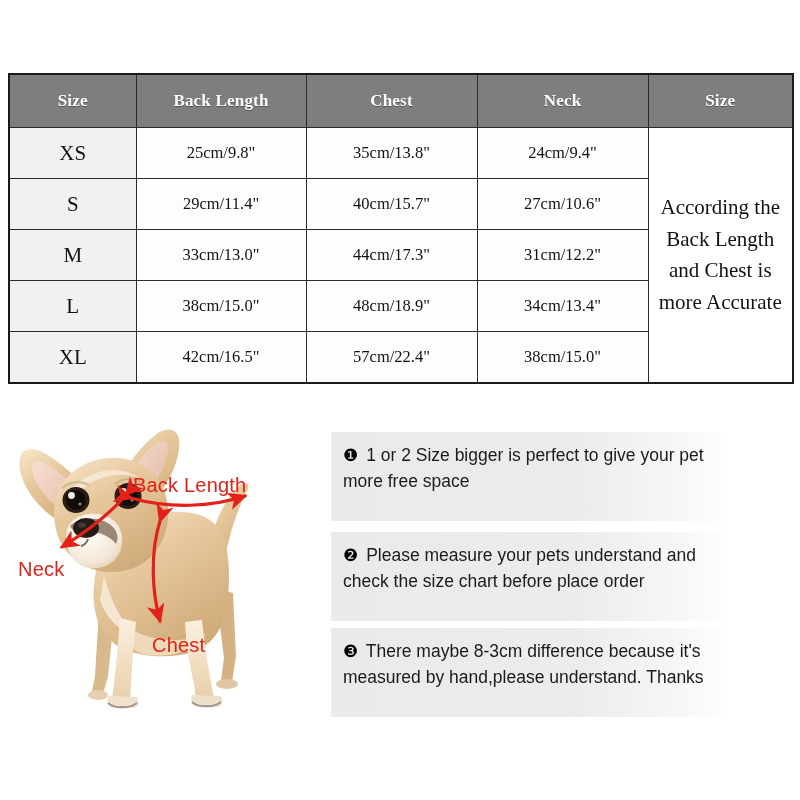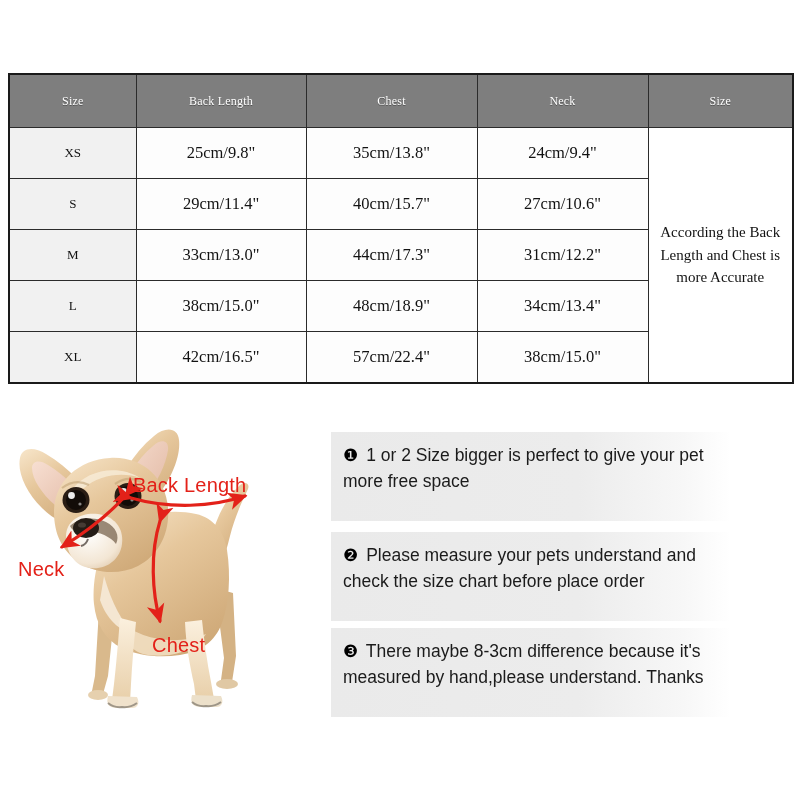--- a/index.html
+++ b/index.html
@@ -37,39 +37,39 @@
 
   table.size-table th,
   table.size-table td {
     border: 1px solid #2b2b2b;
     text-align: center;
     vertical-align: middle;
   }
   table.size-table thead th {
     background: #7e7e7e;
     color: #ffffff;
-    font-weight: normal;
-    font-size: 12px;
+    font-weight: bold;
+    font-size: 17px;
     height: 50px;
     letter-spacing: .2px;
     text-shadow: 0 1px 0 rgba(0,0,0,.35);
   }
   table.size-table tbody td {
     height: 48px;
     font-size: 16.5px;
     color: #121212;
     background: #fdfdfd;
   }
   table.size-table tbody td.size-cell {
     background: #f1f1f1;
-    font-size: 13px;
+    font-size: 21px;
   }
   table.size-table tbody td.tips-cell {
     background: #ffffff;
-    font-size: 15px;
+    font-size: 21px;
     line-height: 1.5;
     color: #121212;
     padding: 0 6px;
   }
 
   
   .dog-figure {
     position: absolute;
     left: 0px;
     top: 408px;

